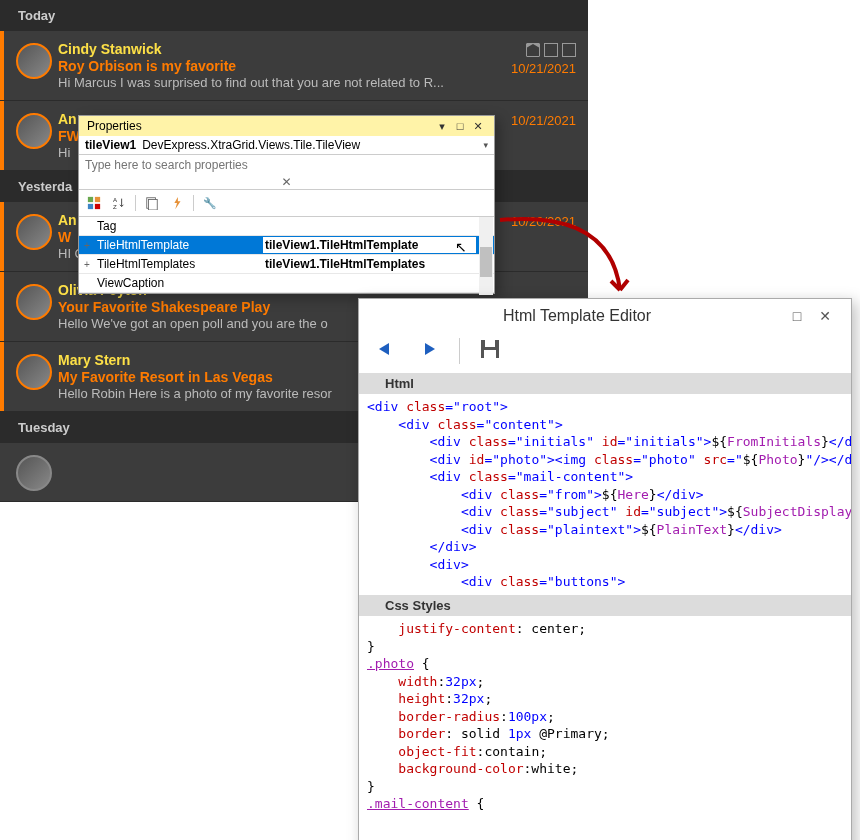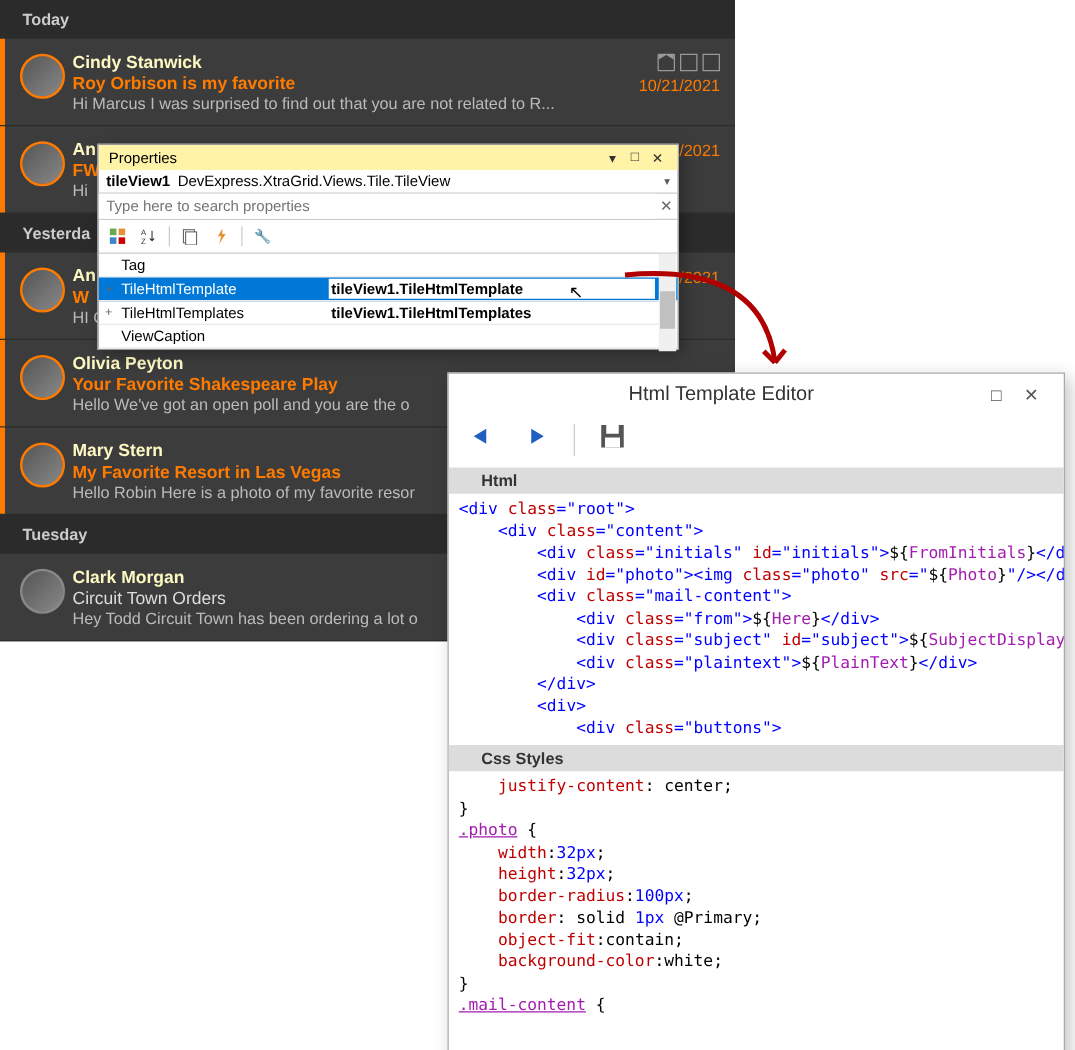--- a/index.html
+++ b/index.html
@@ -7,41 +7,41 @@
   
   
   .email-panel { width: 588px; background: #3c3c3c; }
   .group-header { background: #2b2b2b; color: #ccc; padding: 8px 18px; font-size: 13px; font-weight: 600; }
   .email-row { display: flex; padding: 10px 12px 10px 0; border-bottom: 1px solid #2b2b2b; position: relative; }
   .email-row.unread::before { content:""; position:absolute; left:0; top:0; bottom:0; width:4px; background:#ff7b00; }
   .avatar-wrap { width: 58px; display:flex; justify-content:center; align-items:flex-start; padding-top:2px; padding-left:10px; }
   .avatar { width: 36px; height: 36px; border-radius: 50%; border: 2px solid #ff7b00; background: linear-gradient(135deg,#555,#888); flex-shrink:0; }
   .avatar.plain { border-color:#888; }
   .email-body { flex:1; min-width:0; }
-  .sender { color:#fef9c3; font-weight:600; font-size:14px; }
+  .sender { color:#fde047; font-weight:600; font-size:14px; }
   .subject { font-size:14px; font-weight:600; margin:1px 0; }
   .subject.orange { color:#ff7b00; }
   .subject.white { color:#ddd; font-weight:400; }
   .preview { color:#bbb; font-size:13px; white-space:nowrap; overflow:hidden; text-overflow:ellipsis; }
   .date-col { width:80px; text-align:right; color:#ff7b00; font-size:13px; padding-top:2px; }
   .action-icons { display:flex; gap:4px; justify-content:flex-end; margin-bottom:4px; }
   .action-icons span { width:14px; height:14px; border:1px solid #999; display:inline-block; }
   .action-icons .env { border:1px solid #999; border-radius:1px; position:relative; }
   .action-icons .env::after { content:""; position:absolute; left:0; right:0; top:0; border-bottom:6px solid transparent; border-left:6px solid #999; border-right:6px solid #999; transform:scaleY(0.6); transform-origin:top; }
   
   
-  .props-panel { position:absolute; left:78px; top:115px; width:465px; background:#fff; border:1px solid #999; box-shadow:4px 4px 12px rgba(0,0,0,0.3); }
+  .props-panel { position:absolute; left:78px; top:115px; width:417px; background:#fff; border:1px solid #999; box-shadow:4px 4px 12px rgba(0,0,0,0.3); }
   .props-title { background:#fff3a8; padding:3px 8px; font-size:12px; display:flex; align-items:center; }
   .props-title .t { flex:1; font-weight:400; }
   .props-title .wbtn { width:16px; height:14px; margin-left:2px; display:flex; align-items:center; justify-content:center; font-size:11px; color:#333; cursor:default; }
   .props-obj { padding:2px 6px; font-size:12px; border-bottom:1px solid #ccc; display:flex; align-items:center; }
   .props-obj b { font-weight:700; margin-right:6px; }
   .props-obj .dd { margin-left:auto; font-size:9px; color:#555; }
   .props-search { width:100%; padding:3px 6px; font-size:12px; color:#888; border:none; border-bottom:1px solid #ccc; background:#fff; }
-  .props-search-row { display:flex; align-items:center; border-bottom:1px solid #ccc; }
+  .props-search-row { display:flex; align-items:center; border-bottom:1px solid #ccc;flex-direction:column; }
   .props-search-row input { flex:1; border:none; outline:none; }
   .props-search-row .x { width:18px; text-align:center; color:#666; font-size:12px; }
   .props-toolbar { padding:3px 4px; display:flex; gap:3px; border-bottom:1px solid #ccc; }
   .props-toolbar .tb { width:22px; height:20px; border:1px solid transparent; display:flex; align-items:center; justify-content:center; font-size:11px; color:#555; }
   .props-toolbar .tb svg { width:14px; height:14px; }
   .props-toolbar .sep { width:1px; background:#ccc; margin:2px 2px; }
   .props-grid { font-size:12px; }
   .prow { display:flex; border-bottom:1px solid #e8e8e8; min-height:19px; align-items:center; }
   .prow .exp { width:16px; text-align:center; color:#666; font-size:10px; }
   .prow .pname { width:168px; padding:1px 2px; }
@@ -147,25 +147,20 @@
         <div class="preview">Hello Robin   Here is a photo of my favorite resor</div>
       </div>
       <div class="date-col">
         <div></div>
       </div>
     </div>
     <div class="group-header">Tuesday</div>
     <div class="email-row">
       <div class="avatar-wrap">
         <div class="avatar plain"></div>
-      </div>
-      <div class="email-body">
-        <div class="sender">Clark Morgan</div>
-        <div class="subject white">Circuit Town Orders</div>
-        <div class="preview">Hey Todd   Circuit Town has been ordering a lot o</div>
       </div>
       <div class="date-col">
         <div></div>
       </div>
     </div>
   </div>
 
 <div class="props-panel">
   <div class="props-title">
     <span class="t">Properties</span>

